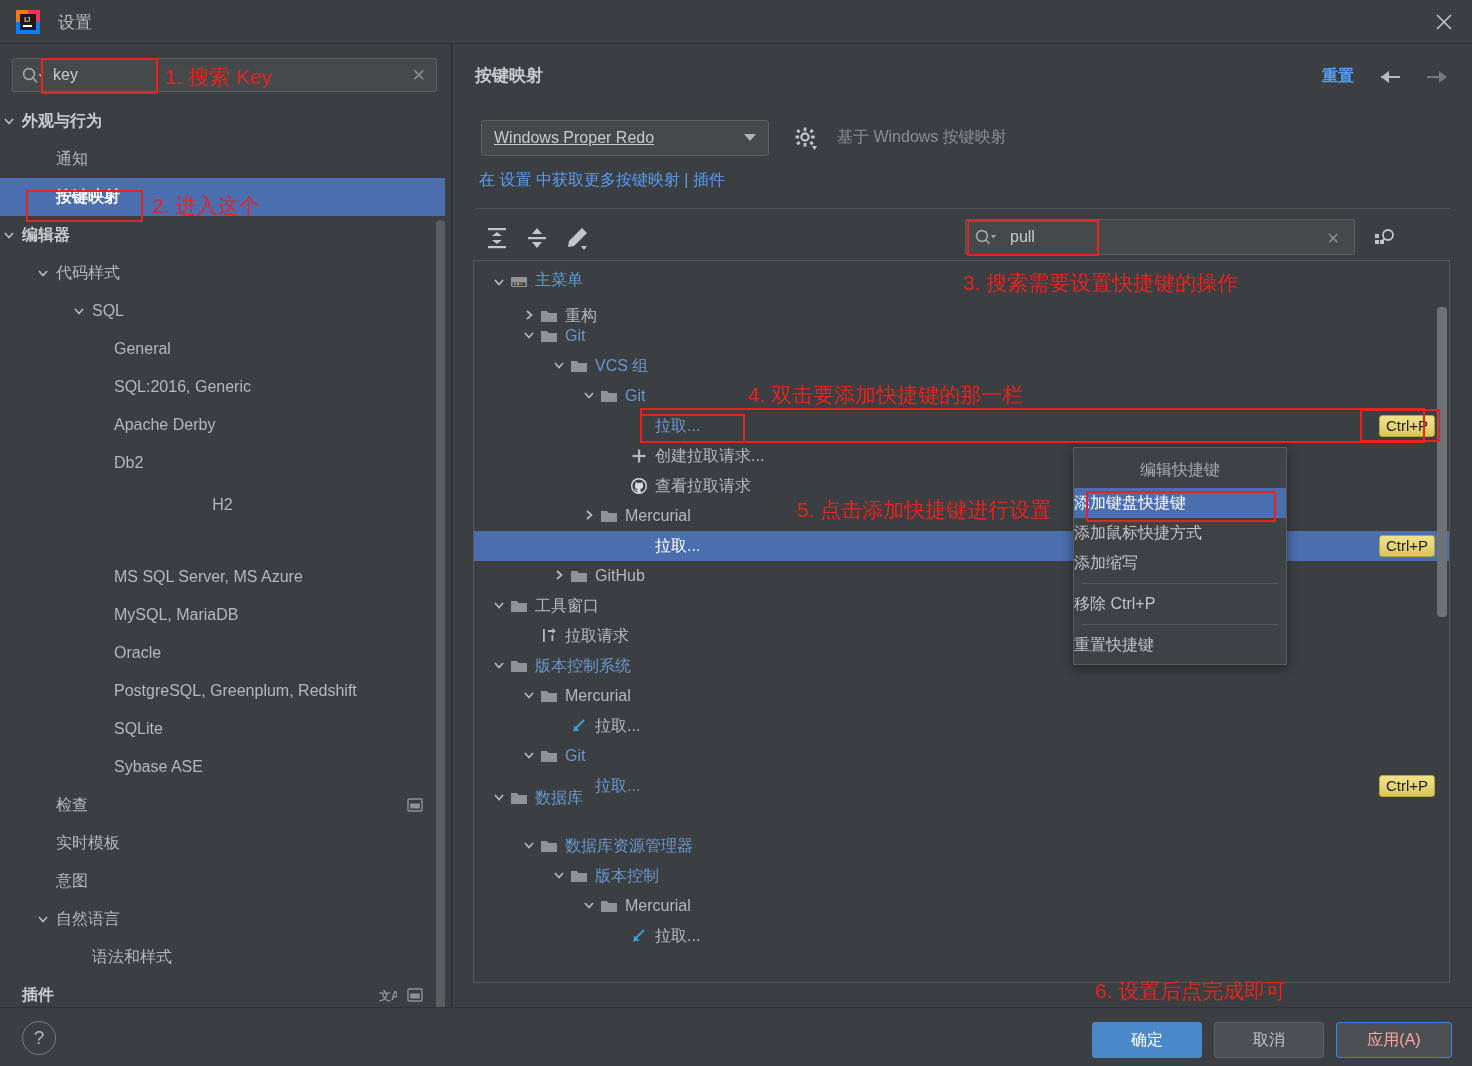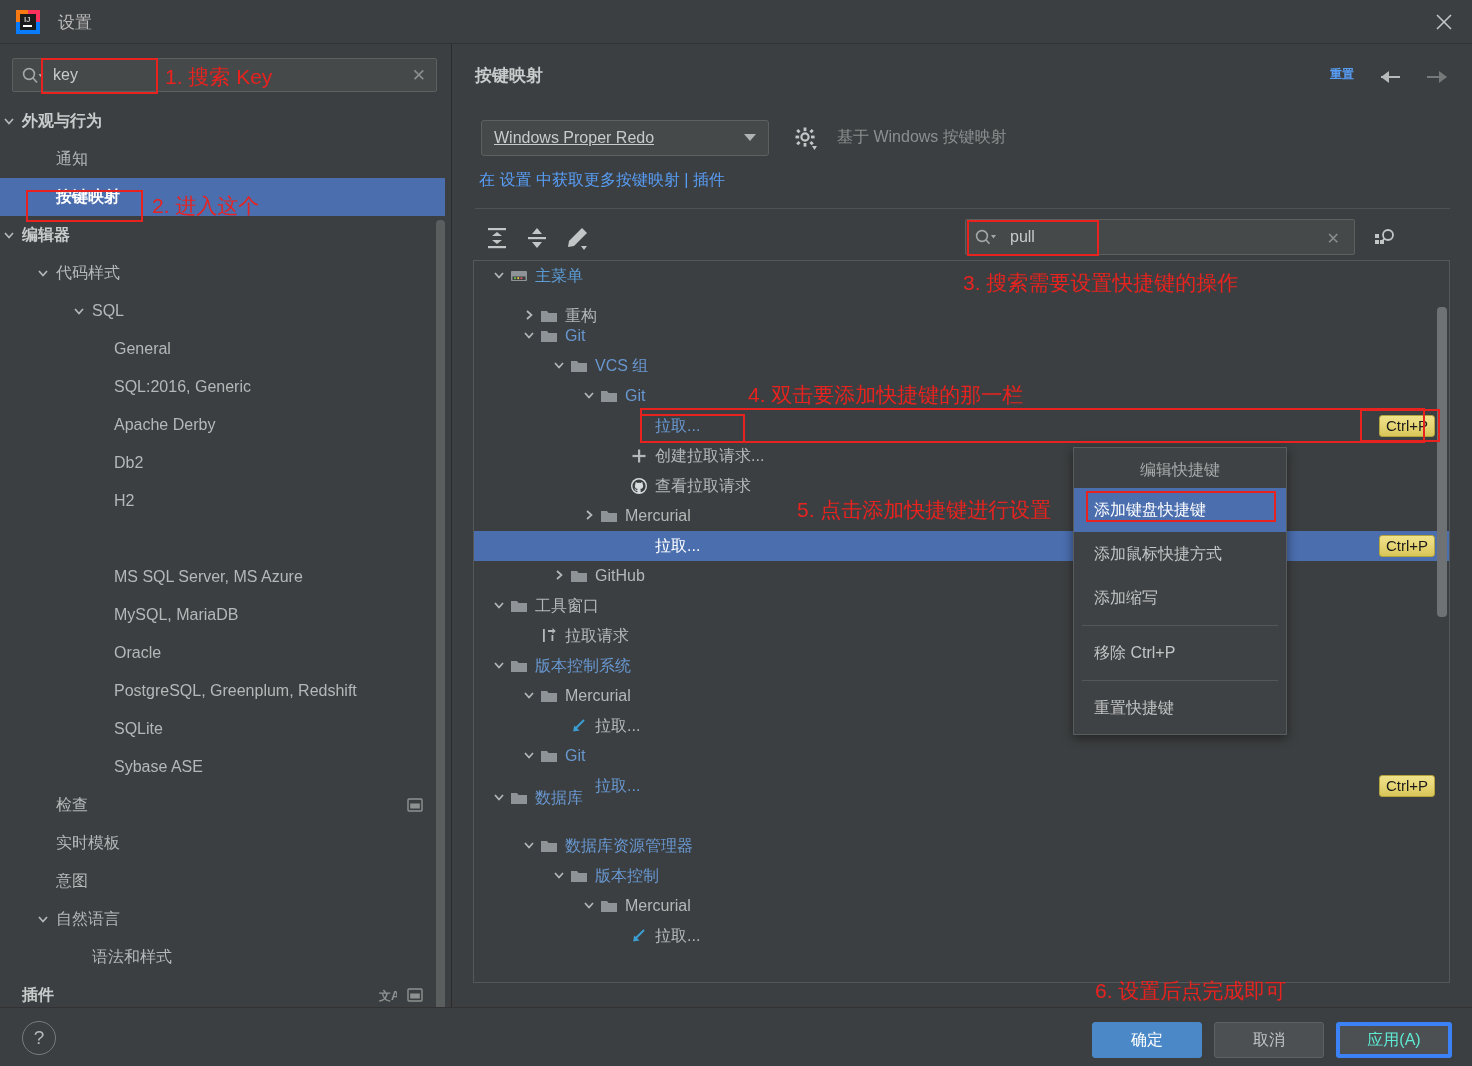--- a/index.html
+++ b/index.html
@@ -96,21 +96,21 @@
   .main {
     position: absolute; left: 453px; top: 44px; width: 1019px; height: 963px;
     background: #3c3f41;
   }
   .main-title {
     position: absolute; left: 22px; top: 20px;
     font-size: 17px; font-weight: bold; color: #c9cccd;
   }
   .reset-link {
     position: absolute; right: 118px; top: 22px;
-    font-size: 12px; font-weight: bold; color: #589df6; cursor: pointer;
+    font-size: 16px; font-weight: bold; color: #589df6; cursor: pointer;
   }
   .nav-arrow {
     position: absolute; top: 22px; width: 26px; height: 22px; cursor: pointer;
   }
   .nav-back { right: 68px; }
   .nav-fwd  { right: 22px; }
 
   .keymap-select {
     position: absolute; left: 28px; top: 76px; width: 288px; height: 36px;
     background: #45494a; border: 1px solid #5e6060; border-radius: 3px;
@@ -204,22 +204,22 @@
     background: #3f4244; border: 1px solid #5a5d5e;
     box-shadow: 0 3px 10px rgba(0,0,0,.45);
     padding: 4px 0 4px 0;
     z-index: 40;
   }
   .ctx-header {
     height: 36px; display: flex; align-items: center; justify-content: center;
     font-size: 16px; color: #a9acad;
   }
   .ctx-item {
-    height: 44px; display: flex; align-items: center;
-    padding-left: 20px; font-size: 16px; color: #c2c5c6; cursor: pointer; text-align: right;
+    height: 30px; display: flex; align-items: center;
+    font-size: 16px; color: #c2c5c6; cursor: pointer; text-align: right;
   }
   .ctx-item.hl { background: #4b6eaf; color: #ffffff; }
   .ctx-sep { height: 1px; background: #555859; margin: 5px 8px; }
 
   
   .bottombar {
     position: absolute; left: 0; top: 1007px; width: 1472px; height: 59px;
     background: #3c3f41; border-top: 1px solid #323232;
   }
   .help-btn {
@@ -228,21 +228,21 @@
     display: flex; align-items: center; justify-content: center;
     font-size: 19px; color: #b4b8b9; cursor: pointer;
   }
   .btn {
     position: absolute; top: 14px; height: 36px;
     display: flex; align-items: center; justify-content: center;
     font-size: 16px; border-radius: 3px; cursor: pointer;
   }
   .btn-ok { right: 270px; width: 110px; background: #4a88c7; color: #ffffff; border: 1px solid #4a88c7; }
   .btn-cancel { right: 148px; width: 110px; background: #4c5052; color: #c2c5c6; border: 1px solid #5e6163; }
-  .btn-apply { right: 20px; width: 116px; background: #4c5052; color: #5eead4; border: 4px solid #3b82f6; }
+  .btn-apply { right: 20px; width: 116px; background: #4c5052; color: #fca5a5; border: 1px solid #3b82f6; }
 
   
   .anno {
     position: absolute; color: #e8231f; font-size: 21px;
     white-space: nowrap; pointer-events: none; z-index: 60;
   }
   .redbox {
     position: absolute; border: 2px solid #e8231f; pointer-events: none; z-index: 55;
   }
 </style>
@@ -347,21 +347,21 @@
         <div class="tree-row" style="top: 304px;">
           <div style="width: 94px; flex: 0 0 auto;"></div>
           <span class="chev"></span>
           <span class="row-label">Apache Derby</span>
         </div>
         <div class="tree-row" style="top: 342px;">
           <div style="width: 94px; flex: 0 0 auto;"></div>
           <span class="chev"></span>
           <span class="row-label">Db2</span>
         </div>
-        <div class="tree-row" style="top: 380px;">
+        <div class="tree-row" style="top: 380px; flex-direction: column;">
           <div style="width: 94px; flex: 0 0 auto;"></div>
           <span class="chev"></span>
           <span class="row-label">H2</span>
         </div>
         <div class="tree-row" style="top: 494px;">
           <div style="width: 94px; flex: 0 0 auto;"></div>
           <span class="chev"></span>
           <span class="row-label">MySQL, MariaDB</span>
         </div>
         <div class="tree-row" style="top: 456px;">
@@ -532,21 +532,21 @@
         <circle cx="17" cy="11" r="5" fill="none" stroke="#c3c6c7" stroke-width="1.8"></circle>
         <line x1="13.5" y1="14.5" x2="9.5" y2="19" stroke="#c3c6c7" stroke-width="1.8"></line>
         <rect x="4" y="16" width="4" height="4" fill="#c3c6c7"></rect>
         <rect x="9" y="16" width="4" height="4" fill="#c3c6c7"></rect>
         <rect x="4" y="10" width="4" height="4" fill="#c3c6c7"></rect>
       </svg>
     </div>
 
     <div class="act-tree">
       <div id="act-rows">
-          <div class="act-row" style="top: 0px;">
+          <div class="act-row" style="top: 0px; align-items: flex-end;">
             <div style="width: 18px; flex: 0 0 auto;"></div>
             <span class="act-chev"><svg width="14" height="14" viewBox="0 0 14 14">
                 <polyline points="3,5 7,9.5 11,5" fill="none" stroke="#b4b8b9" stroke-width="1.7"></polyline>
               </svg></span>
             <span class="act-ic"><svg width="18" height="18" viewBox="0 0 18 18">
                 <rect x="1" y="4" width="16" height="10" rx="1" fill="#8d9396"></rect>
                 <rect x="2.5" y="9.5" width="13" height="3.5" fill="#3c3f41"></rect>
                 <circle cx="5" cy="11.2" r="1.1" fill="#6fbf4a"></circle>
                 <circle cx="8.2" cy="11.2" r="1.1" fill="#e0c04a"></circle>
                 <circle cx="11.4" cy="11.2" r="1.1" fill="#d05a5a"></circle>

